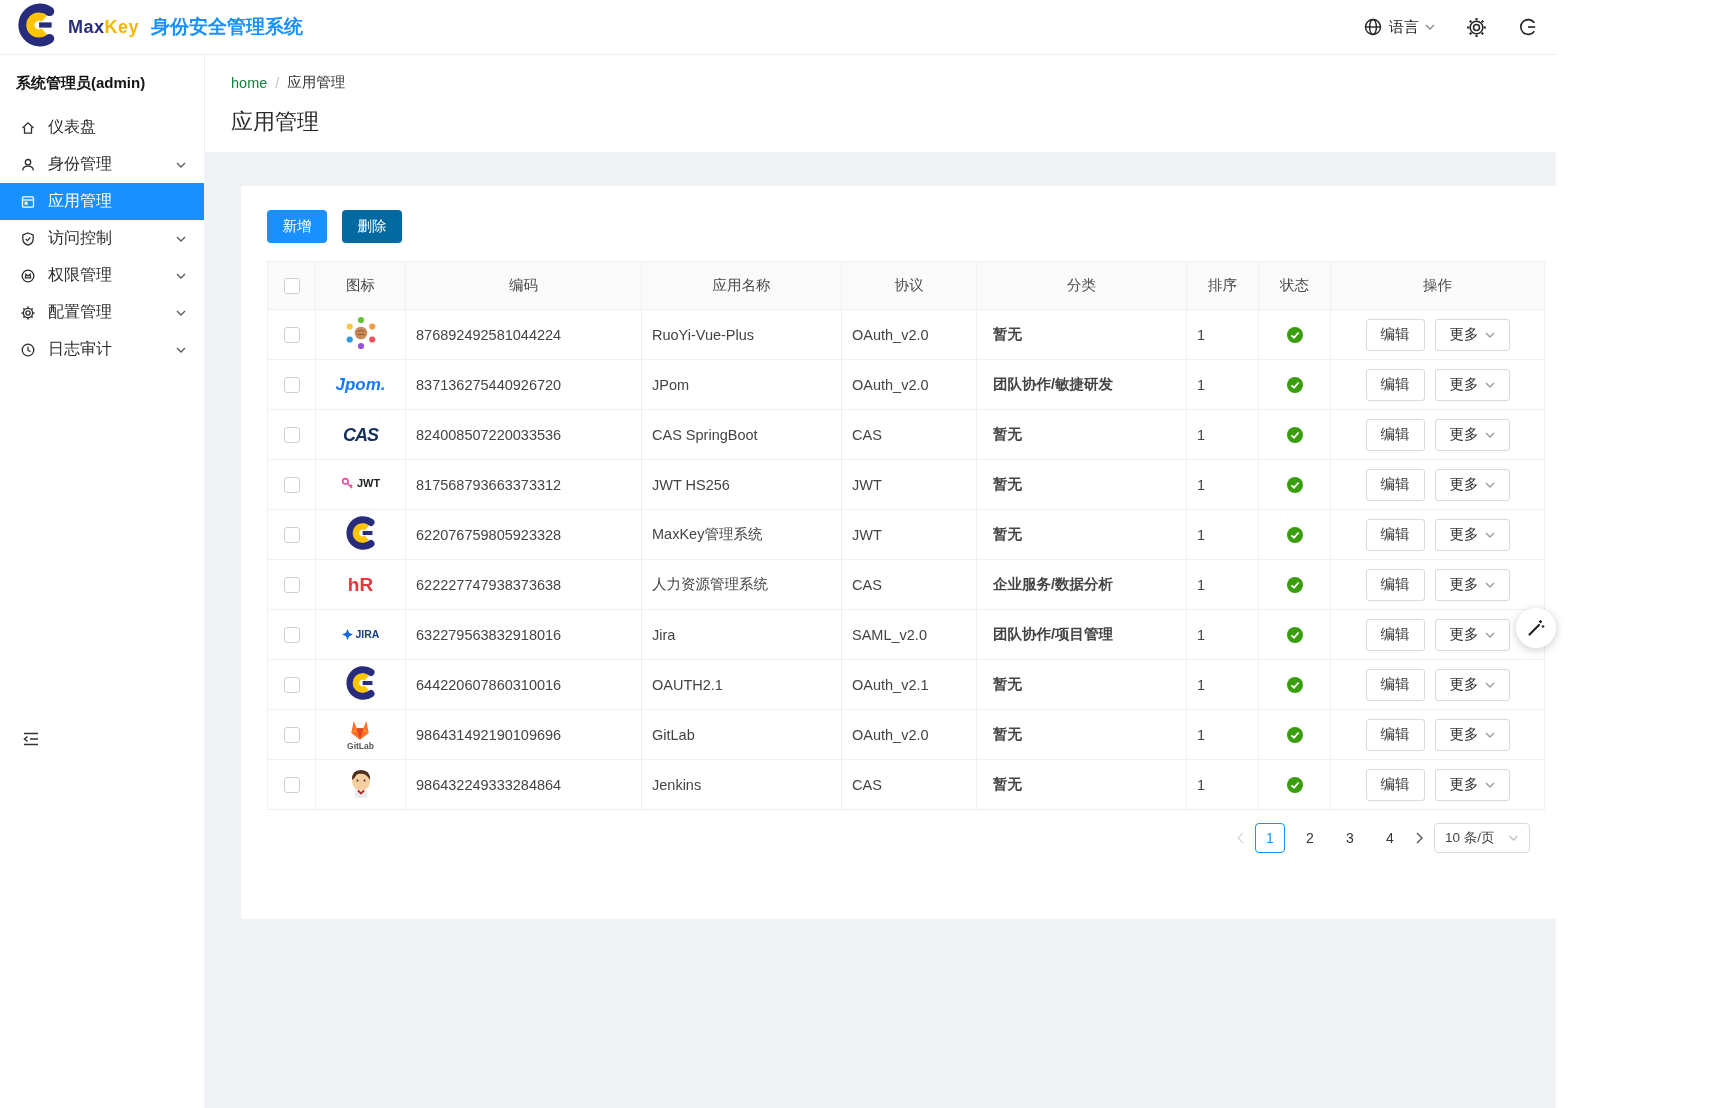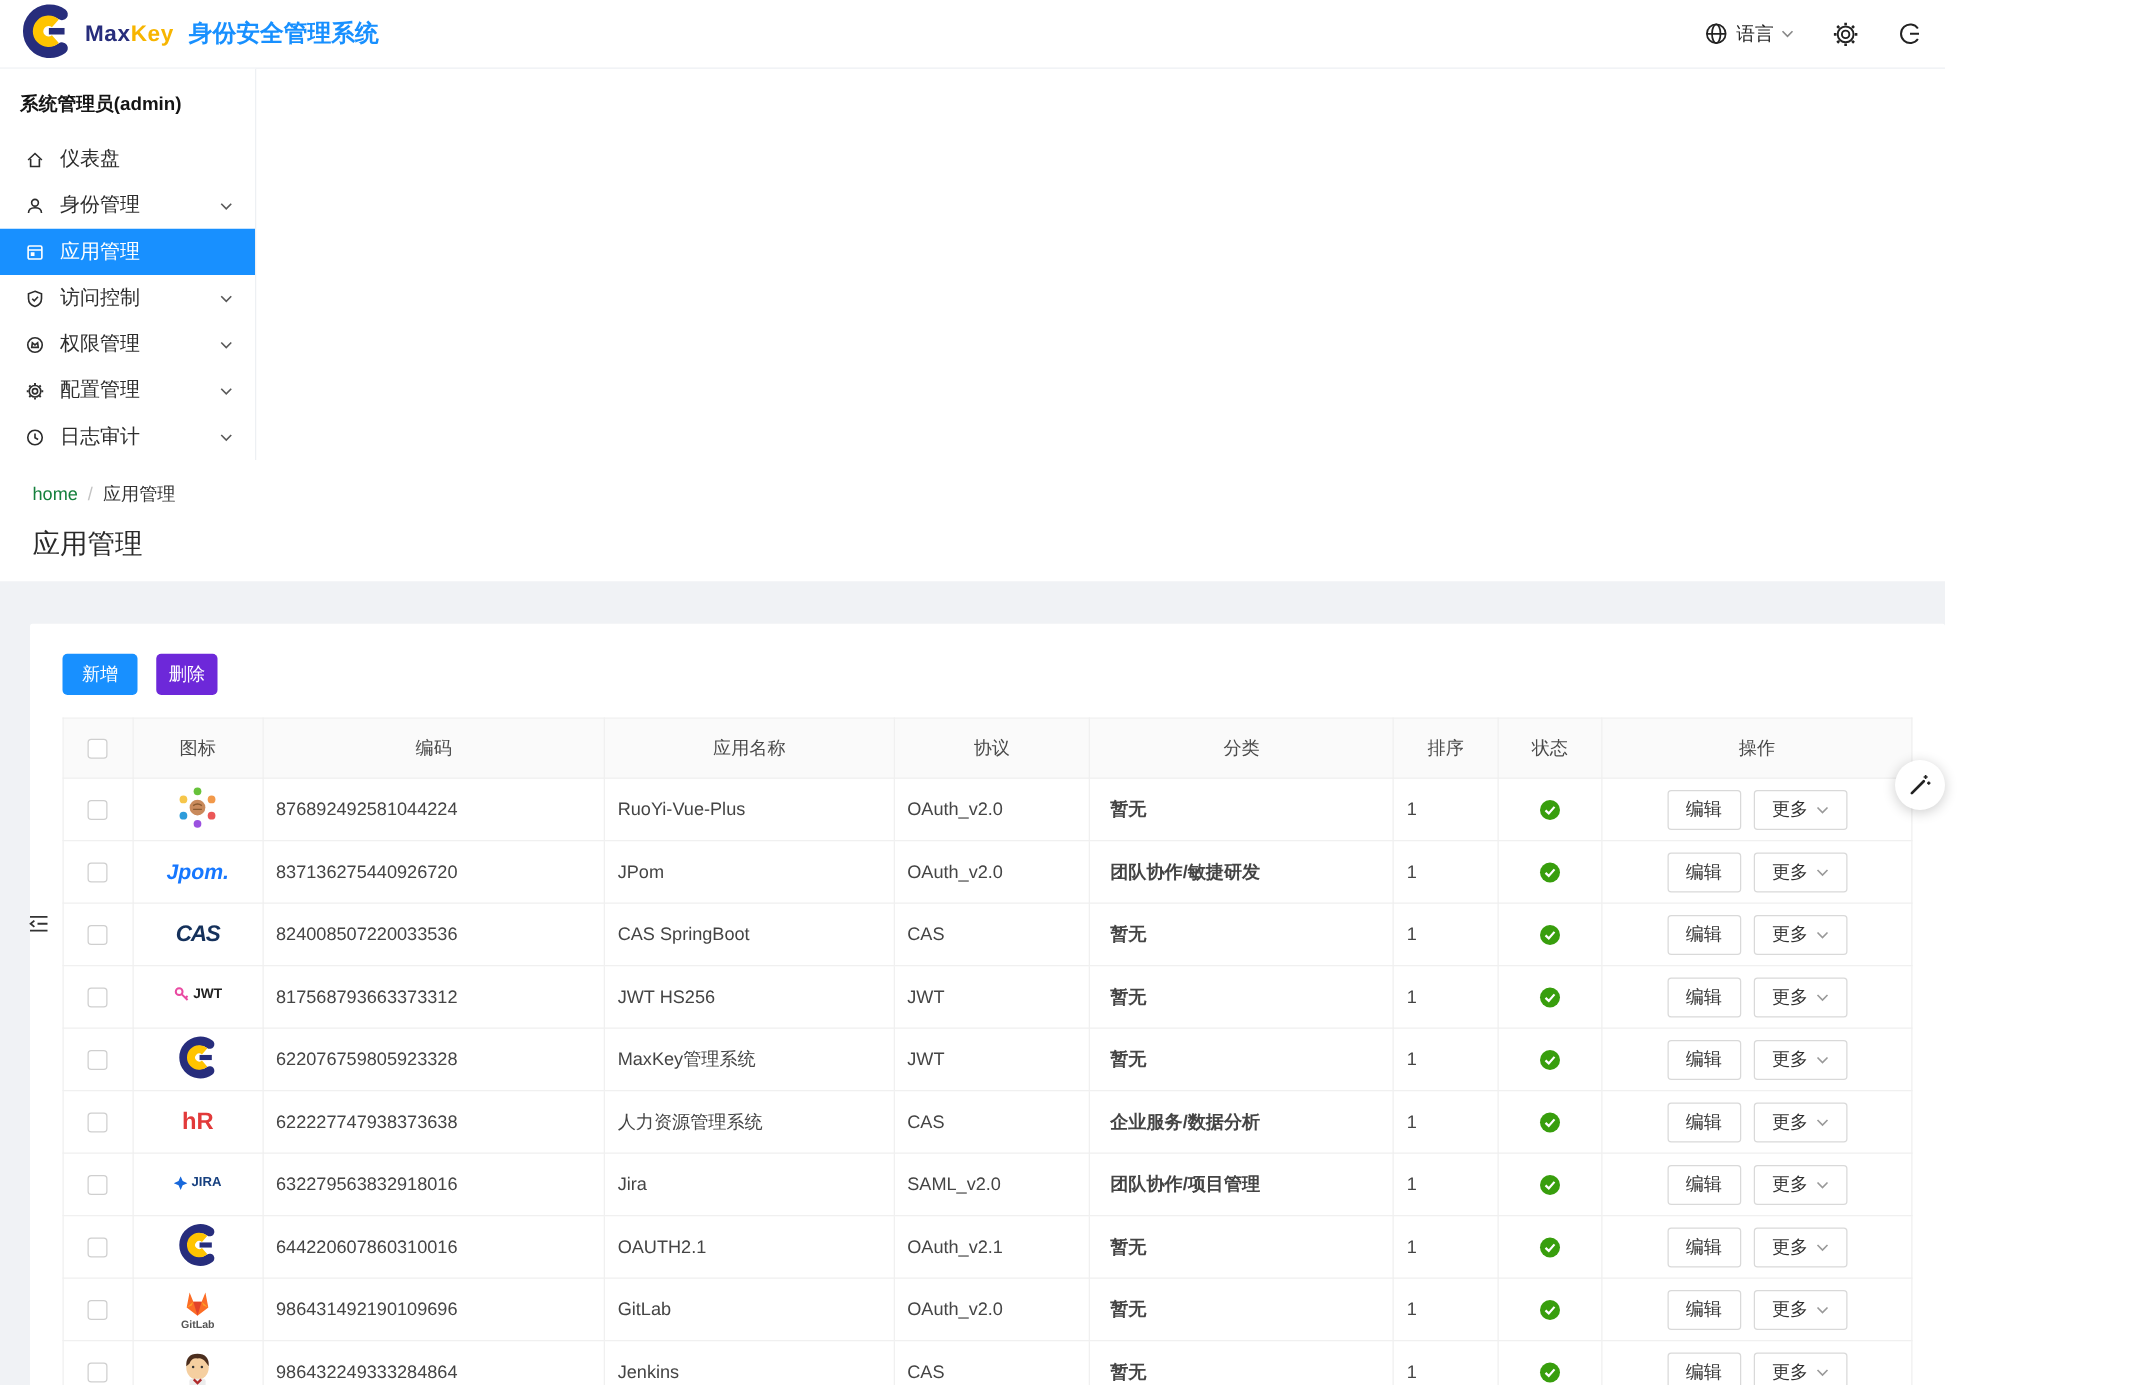--- a/index.html
+++ b/index.html
@@ -12,21 +12,21 @@
     padding:0 18px 0 14px; border-bottom:1px solid #edf0f3; }
   .brand { display:flex; align-items:center; }
   .brand-name { margin-left:8px; font-size:18px; font-weight:800; letter-spacing:.5px; }
   .brand-max { color:#272d7c; } .brand-key { color:#f7b500; }
   .brand-title { margin-left:12px; font-size:19px; font-weight:700; color:#1890ff; }
   .top-actions { display:flex; align-items:center; gap:30px; }
   .lang { display:flex; align-items:center; gap:6px; font-size:15px; color:#222; cursor:pointer;justify-content:space-between; }
   .icon-btn { display:flex; align-items:center; cursor:pointer; }
 
   
-  .main { display:flex; height:1053px;flex-direction:column; }
+  .main { display:flex; height:1053px; }
   .sidebar { width:205px; min-width:205px; background:#fff; border-right:1px solid #edf0f3; position:relative; }
   .sidebar-user { padding:19px 16px 12px; font-size:15px; font-weight:700; color:#141414; }
   .menu { margin-top:4px; }
   .menu-item { height:37px; display:flex; align-items:center; padding:0 18px 0 20px;
     font-size:16px; color:#2d2d2d; cursor:pointer; }
   .menu-item svg { flex:0 0 auto; }
   .menu-item .mi-label { margin-left:12px; }
   .menu-item .mi-caret { margin-left:auto; color:#595959; display:flex; }
   .menu-item.active { background:#1890ff; color:#fff; }
   .fold-btn { position:absolute; left:22px; top:676px; cursor:pointer; }
@@ -48,24 +48,24 @@
   .f-input { width:114px; height:30px; border:1px solid #d9d9d9; border-radius:3px;
     padding:0 8px; font-size:14px; outline:none; background:#fff; }
   .sel { height:33px; border:1px solid #d9d9d9; border-radius:3px; background:#fff;
     display:inline-flex; align-items:center; justify-content:space-between;
     padding:0 10px; font-size:14.5px; color:#333; cursor:pointer; }
   .sel-proto { width:137px; margin-right:49px; }
   .gap48 { margin-left:49px; }
   .btn { border:none; border-radius:4px; font-size:14.5px; cursor:pointer;
     display:inline-flex; align-items:center; justify-content:center; }
   .btn-primary { background:#1890ff; color:#fff; width:60px; height:33px; }
-  .btn-danger  { background:#6d28d9; color:#fff; width:49px; height:33px; }
+  .btn-danger  { background:#0369a1; color:#fff; width:60px; height:33px; }
 
   
-  .table-card { margin:34px 0 0 24px; background:#fff; border-radius:2px;
+  .table-card { margin:34px 0 0 36px; background:#fff; border-radius:2px;
     height:733px; padding:24px 26px 15px; }
   .toolbar { display:flex; gap:15px; margin-bottom:18px; }
   table { width:100%; border-collapse:collapse; font-size:14.5px; color:#444; table-layout:fixed; }
   th { height:48px; background:#fafafa; font-weight:500; color:#4a4a4a;
     border:1px solid #f0f0f0; text-align:center; }
   td { height:50px; border:1px solid #f0f0f0; }
   .c-center { text-align:center; }
   .c-left { text-align:left; padding-left:10px; }
   .c-cat { text-align:left; padding-left:16px;font-weight:bold; }
   .checkbox { display:inline-block; width:16px; height:16px; border:1px solid #cfcfcf;

